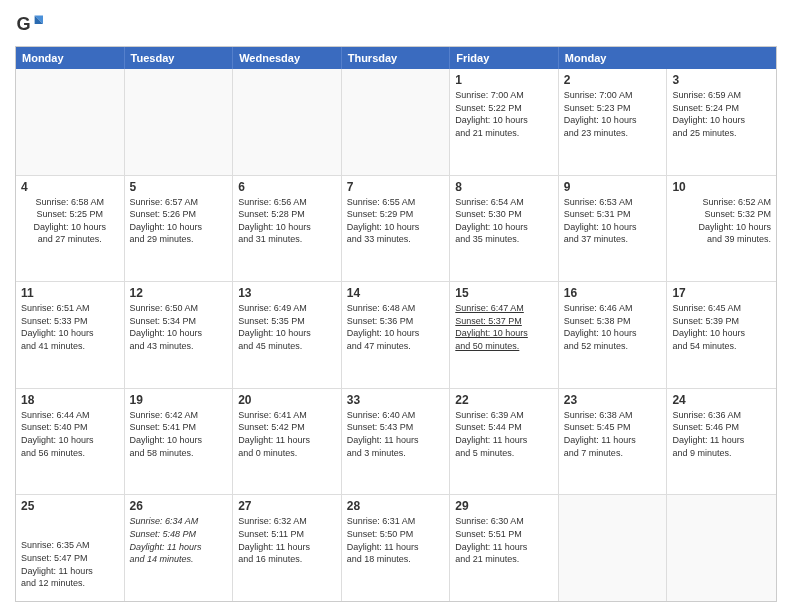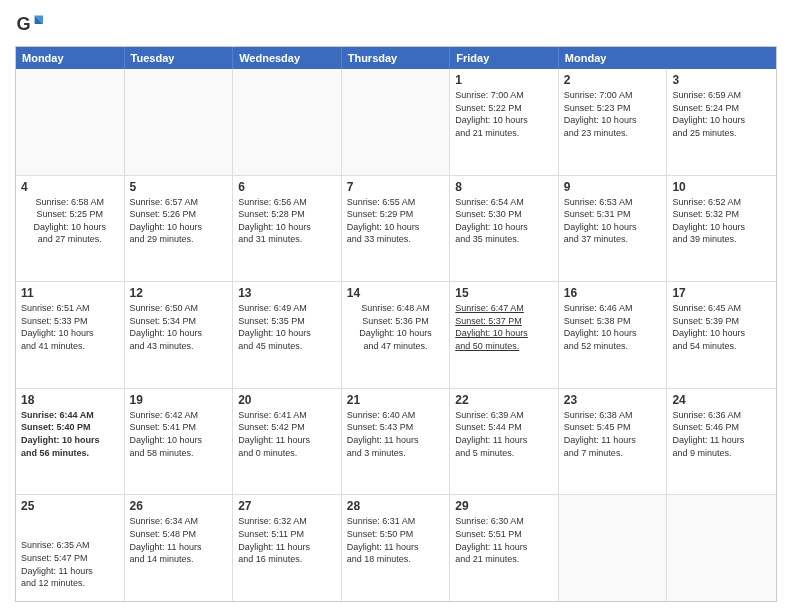--- a/index.html
+++ b/index.html
@@ -204,21 +204,21 @@
           </div>
           <div class="cal-cell">
             <div class="day-num">9</div>
             <div class="day-info" style="white-space: pre-line;">Sunrise: 6:53 AM
 Sunset: 5:31 PM
 Daylight: 10 hours
 and 37 minutes.</div>
           </div>
           <div class="cal-cell">
             <div class="day-num">10</div>
-            <div class="day-info" style="white-space: pre-line;">Sunrise: 6:52 AM
+            <div class="day-info" style="white-space: pre-line; text-align: right;">Sunrise: 6:52 AM
 Sunset: 5:32 PM
 Daylight: 10 hours
 and 39 minutes.</div>
           </div>
         </div>
         <div class="cal-row">
           <div class="cal-cell">
             <div class="day-num">11</div>
             <div class="day-info" style="white-space: pre-line;">Sunrise: 6:51 AM
 Sunset: 5:33 PM
@@ -234,21 +234,21 @@
           </div>
           <div class="cal-cell">
             <div class="day-num">13</div>
             <div class="day-info" style="white-space: pre-line;">Sunrise: 6:49 AM
 Sunset: 5:35 PM
 Daylight: 10 hours
 and 45 minutes.</div>
           </div>
           <div class="cal-cell">
             <div class="day-num">14</div>
-            <div class="day-info" style="white-space: pre-line; text-align: center;">Sunrise: 6:48 AM
+            <div class="day-info" style="white-space: pre-line;">Sunrise: 6:48 AM
 Sunset: 5:36 PM
 Daylight: 10 hours
 and 47 minutes.</div>
           </div>
           <div class="cal-cell">
             <div class="day-num">15</div>
             <div class="day-info" style="white-space: pre-line; text-decoration: underline;">Sunrise: 6:47 AM
 Sunset: 5:37 PM
 Daylight: 10 hours
 and 50 minutes.</div>
@@ -264,41 +264,41 @@
             <div class="day-num">17</div>
             <div class="day-info" style="white-space: pre-line;">Sunrise: 6:45 AM
 Sunset: 5:39 PM
 Daylight: 10 hours
 and 54 minutes.</div>
           </div>
         </div>
         <div class="cal-row">
           <div class="cal-cell">
             <div class="day-num">18</div>
-            <div class="day-info" style="white-space: pre-line; font-weight: bold;">Sunrise: 6:44 AM
+            <div class="day-info" style="white-space: pre-line;">Sunrise: 6:44 AM
 Sunset: 5:40 PM
 Daylight: 10 hours
 and 56 minutes.</div>
           </div>
           <div class="cal-cell">
             <div class="day-num">19</div>
             <div class="day-info" style="white-space: pre-line;">Sunrise: 6:42 AM
 Sunset: 5:41 PM
 Daylight: 10 hours
 and 58 minutes.</div>
           </div>
           <div class="cal-cell">
             <div class="day-num">20</div>
             <div class="day-info" style="white-space: pre-line;">Sunrise: 6:41 AM
 Sunset: 5:42 PM
 Daylight: 11 hours
 and 0 minutes.</div>
           </div>
           <div class="cal-cell">
-            <div class="day-num">21</div>
+            <div class="day-num">33</div>
             <div class="day-info" style="white-space: pre-line;">Sunrise: 6:40 AM
 Sunset: 5:43 PM
 Daylight: 11 hours
 and 3 minutes.</div>
           </div>
           <div class="cal-cell">
             <div class="day-num">22</div>
             <div class="day-info" style="white-space: pre-line;">Sunrise: 6:39 AM
 Sunset: 5:44 PM
 Daylight: 11 hours
@@ -322,21 +322,21 @@
         <div class="cal-row">
           <div class="cal-cell">
             <div class="day-num">25</div>
             <div class="day-info" style="white-space: pre-line; margin-top: 26px;">Sunrise: 6:35 AM
 Sunset: 5:47 PM
 Daylight: 11 hours
 and 12 minutes.</div>
           </div>
           <div class="cal-cell">
             <div class="day-num">26</div>
-            <div class="day-info" style="white-space: pre-line;">Sunrise: 6:34 AM
+            <div class="day-info" style="white-space: pre-line; font-style: italic;">Sunrise: 6:34 AM
 Sunset: 5:48 PM
 Daylight: 11 hours
 and 14 minutes.</div>
           </div>
           <div class="cal-cell">
             <div class="day-num">27</div>
             <div class="day-info" style="white-space: pre-line;">Sunrise: 6:32 AM
 Sunset: 5:11 PM
 Daylight: 11 hours
 and 16 minutes.</div>

